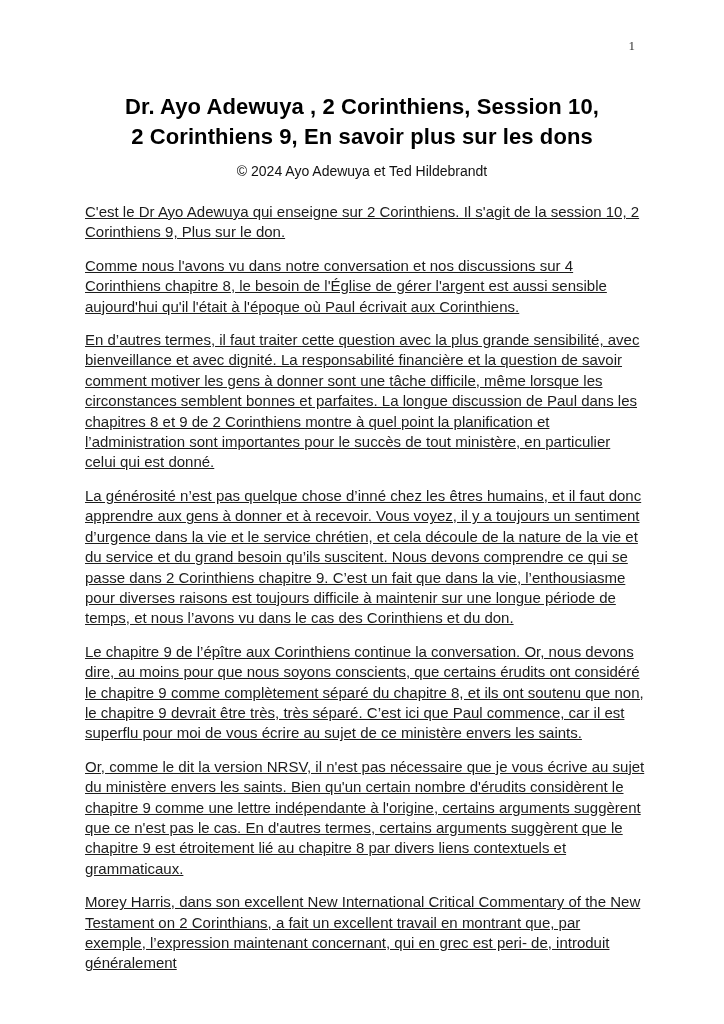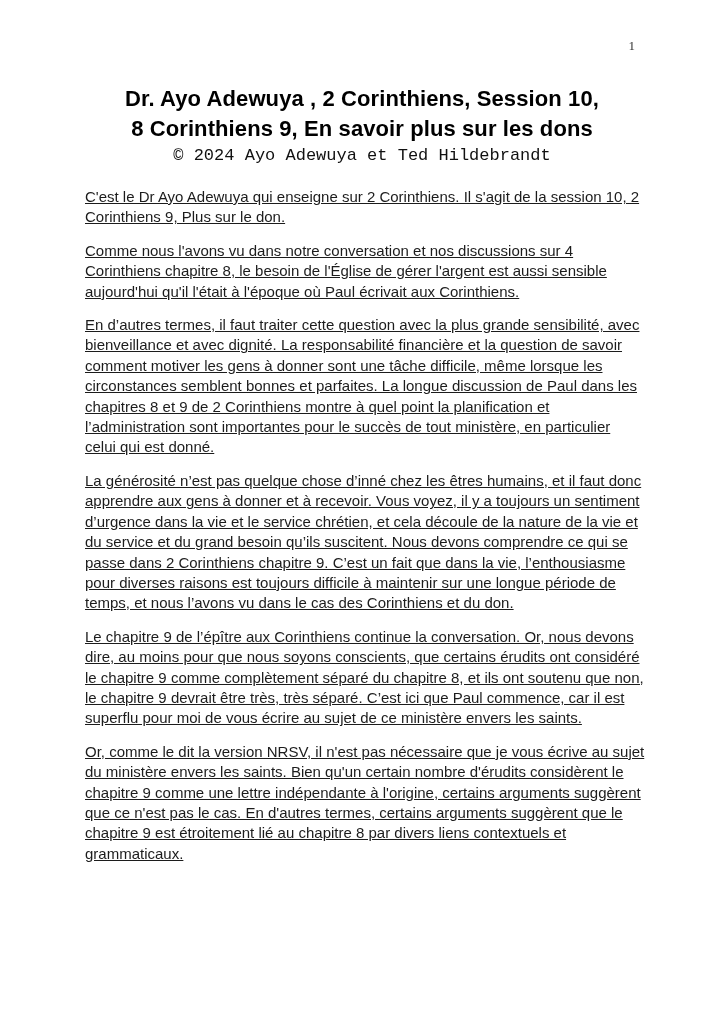--- a/index.html
+++ b/index.html
@@ -18,37 +18,37 @@
   }
   .page-number {
     position: absolute;
     top: 38px;
     right: 89px;
     font-family: "Liberation Serif", serif;
     font-size: 13px;
     color: #333333;
   }
   .doc-title {
-    margin: 0;
+    margin: 8px;
     padding-top: 84px;
     text-align: center;
     font-size: 22px;
     font-weight: bold;
     line-height: 30px;
     color: #000000;
     letter-spacing: 0.1px;
   }
   .doc-title .title-line {
     display: block;
   }
   .copyright {
     margin-top: 1px;
     text-align: center;
-    font-family: Liberation Mono, monospace;
-    font-size: 17px;
+    font-family: Liberation Sans, sans-serif;
+    font-size: 14px;
     line-height: 22px;
     color: #111111;
   }
   .content {
     margin: 20px 0 0 85px;
     width: 560px;
     font-size: 15px;
     line-height: 20.4px;
     text-align: left;
   }
@@ -59,27 +59,28 @@
 </style>
 </head>
 <body>
 
 <div class="page">
 
   <span class="page-number">1</span>
 
   <h1 class="doc-title">
     <span class="title-line">Dr. Ayo Adewuya , 2 Corinthiens, Session 10,</span>
-    <span class="title-line">8 Corinthiens 9, En savoir plus sur les dons</span>
+    <span class="title-line">2 Corinthiens 9, En savoir plus sur les dons</span>
   </h1>
 
   <div class="copyright">© 2024 Ayo Adewuya et Ted Hildebrandt</div>
 
   <div class="content">
     <p>C'est le Dr Ayo Adewuya qui enseigne sur 2 Corinthiens. Il s'agit de la session 10, 2 Corinthiens 9, Plus sur le don.</p>
     <p>Comme nous l'avons vu dans notre conversation et nos discussions sur 4 Corinthiens chapitre 8, le besoin de l'Église de gérer l'argent est aussi sensible aujourd'hui qu'il l'était à l'époque où Paul écrivait aux Corinthiens.</p>
     <p>En d’autres termes, il faut traiter cette question avec la plus grande sensibilité, avec bienveillance et avec dignité. La responsabilité financière et la question de savoir comment motiver les gens à donner sont une tâche difficile, même lorsque les circonstances semblent bonnes et parfaites. La longue discussion de Paul dans les chapitres 8 et 9 de 2 Corinthiens montre à quel point la planification et l’administration sont importantes pour le succès de tout ministère, en particulier celui qui est donné.</p>
     <p>La générosité n’est pas quelque chose d’inné chez les êtres humains, et il faut donc apprendre aux gens à donner et à recevoir. Vous voyez, il y a toujours un sentiment d’urgence dans la vie et le service chrétien, et cela découle de la nature de la vie et du service et du grand besoin qu’ils suscitent. Nous devons comprendre ce qui se passe dans 2 Corinthiens chapitre 9. C’est un fait que dans la vie, l’enthousiasme pour diverses raisons est toujours difficile à maintenir sur une longue période de temps, et nous l’avons vu dans le cas des Corinthiens et du don.</p>
     <p>Le chapitre 9 de l’épître aux Corinthiens continue la conversation. Or, nous devons dire, au moins pour que nous soyons conscients, que certains érudits ont considéré le chapitre 9 comme complètement séparé du chapitre 8, et ils ont soutenu que non, le chapitre 9 devrait être très, très séparé. C’est ici que Paul commence, car il est superflu pour moi de vous écrire au sujet de ce ministère envers les saints.</p>
     <p>Or, comme le dit la version NRSV, il n'est pas nécessaire que je vous écrive au sujet du ministère envers les saints. Bien qu'un certain nombre d'érudits considèrent le chapitre 9 comme une lettre indépendante à l'origine, certains arguments suggèrent que ce n'est pas le cas. En d'autres termes, certains arguments suggèrent que le chapitre 9 est étroitement lié au chapitre 8 par divers liens contextuels et grammaticaux.</p>
+    <p>Morey Harris, dans son excellent New International Critical Commentary of the New Testament on 2 Corinthians, a fait un excellent travail en montrant que, par exemple, l’expression maintenant concernant, qui en grec est peri- de, introduit généralement</p>
   </div>
 
 </div>
 
 </body></html>

